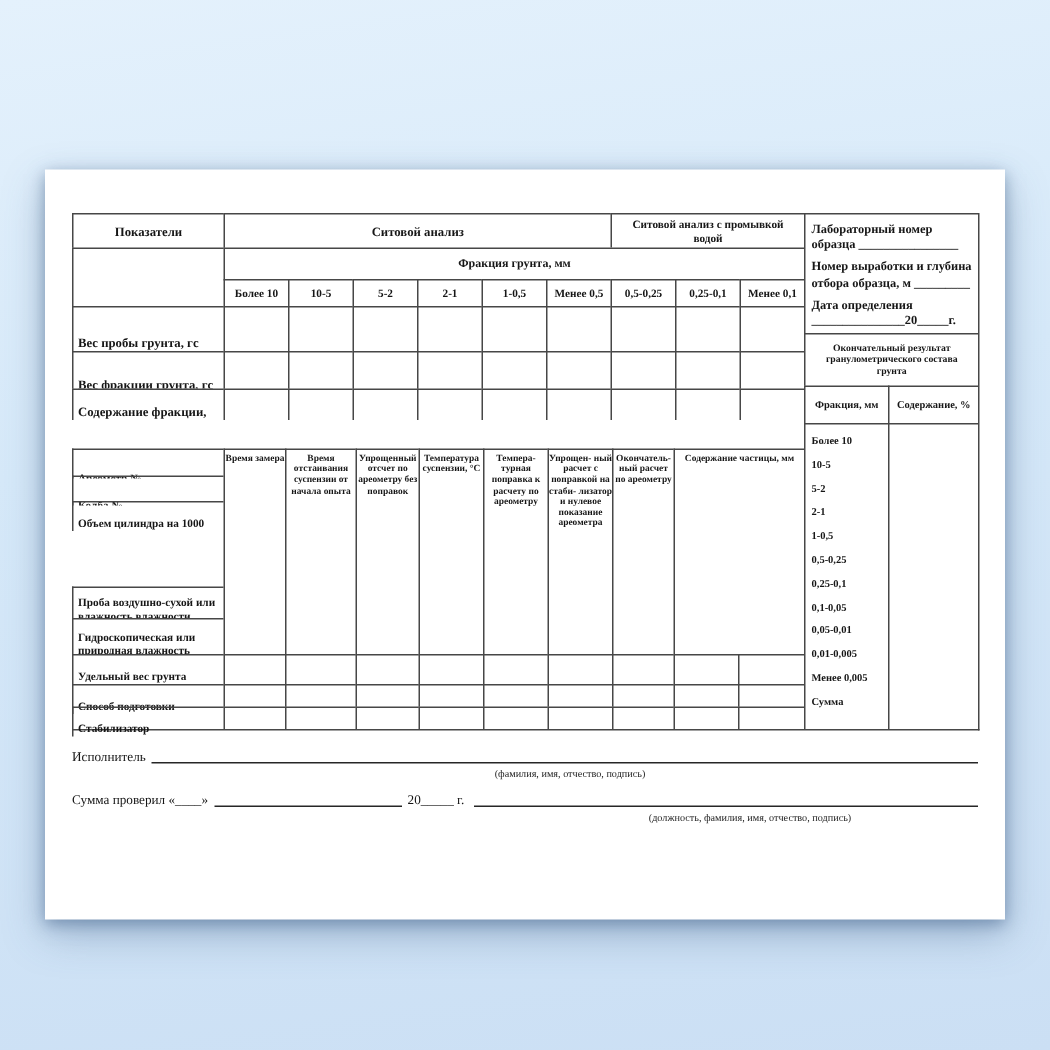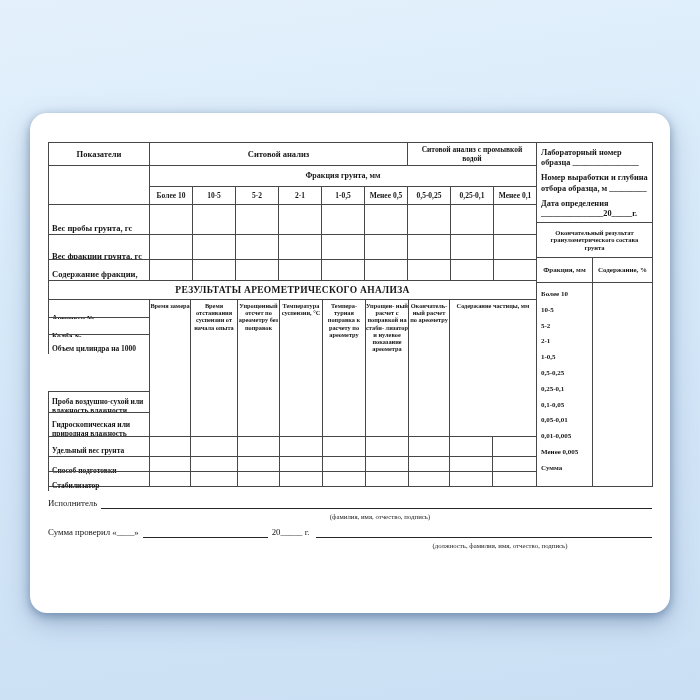--- a/index.html
+++ b/index.html
@@ -5,21 +5,20 @@
   :root{ --ln:#474747; --txt:#161616; }
   html,body{margin:0;padding:0;}
   body{
     width:700px;height:700px;position:relative;overflow:hidden;
     background:linear-gradient(172deg,#e4f1fc 0%,#d6e9f9 40%,#cbdff4 100%);
     font-family:"Liberation Serif","DejaVu Serif",serif;color:var(--txt);
   }
   .paper{
     position:absolute;left:30px;top:113px;width:640px;height:500px;background:#ffffff;
     box-shadow:0 3px 10px rgba(70,100,140,.55),0 10px 26px rgba(70,100,140,.35);
-    border-radius:17px;
   }
   .tbl{position:absolute;left:18px;top:29px;width:604px;height:344px;
        border-right:1px solid var(--ln);border-bottom:1px solid var(--ln);}
   .cell{position:absolute;box-sizing:border-box;display:flex;overflow:hidden;
         border-left:1px solid var(--ln);border-top:1px solid var(--ln);}
   .vc{align-items:center}
   .hc{justify-content:center;text-align:center}
   .top{align-items:flex-start}
   .b{font-weight:bold}
   .f85{font-size:8.5px;line-height:10px}
@@ -29,21 +28,21 @@
   .f65{font-size:6.5px;line-height:7.4px}
   .f63{font-size:6.3px;line-height:7.2px}
   .pl{padding:18px 2px 1px 3px}
   .pt{padding-top:2px}
   .title{font-size:9.5px;letter-spacing:.3px}
   .labbox{flex-direction:column;padding:3px 3px 0 4px;font-weight:bold;font-size:8.3px;line-height:10.2px}
   .labbox p{margin:2px 0 3px 0}
   .labbox .dline{display:block;text-align:left}
   .list{flex-direction:column;padding:7px 0 0 4px;font-weight:bold;font-size:7px}
   .list span{display:block;height:15.8px}
-  .ftr-row{position:absolute;left:18px;width:604px;display:flex;align-items:flex-start;font-size:8.8px}
+  .ftr-row{position:absolute;left:18px;width:604px;display:flex;align-items:center;font-size:8.8px}
   .uline{border-bottom:1px solid #262626;height:10px}
   .grow{flex:1}
   .cap{position:absolute;font-size:6.8px;text-align:center;color:#1c1c1c}
 </style>
 </head>
 <body>
 
 <div class="paper">
   <div class="tbl">
 
@@ -120,23 +119,20 @@
     <div class="cell" style="left:101px;top:117px;width:43px;height:21px"></div>
     <div class="cell" style="left:144px;top:117px;width:43px;height:21px"></div>
     <div class="cell" style="left:187px;top:117px;width:43px;height:21px"></div>
     <div class="cell" style="left:230px;top:117px;width:43px;height:21px"></div>
     <div class="cell" style="left:273px;top:117px;width:43px;height:21px"></div>
     <div class="cell" style="left:316px;top:117px;width:43px;height:21px"></div>
     <div class="cell" style="left:359px;top:117px;width:43px;height:21px"></div>
     <div class="cell" style="left:402px;top:117px;width:43px;height:21px"></div>
     <div class="cell" style="left:445px;top:117px;width:43px;height:21px"></div>
 
-    <div class="cell vc hc b title" style="left:0;top:138px;width:488px;height:19px">
-        <span>РЕЗУЛЬТАТЫ АРЕОМЕТРИЧЕСКОГО АНАЛИЗА</span>
-      </div>
 
     <div class="cell vc b f75 pl" style="left:0;top:157px;width:101px;height:18px">
         <span>Ареометр № _____________</span>
       </div>
     <div class="cell vc b f75 pl" style="left:0;top:175px;width:101px;height:17px">
         <span>Колба № _____________</span>
       </div>
     <div class="cell vc b f75 pl" style="left:0;top:192px;width:101px;height:18px">
         <span>Объем цилиндра на 1000 мл</span>
       </div>

